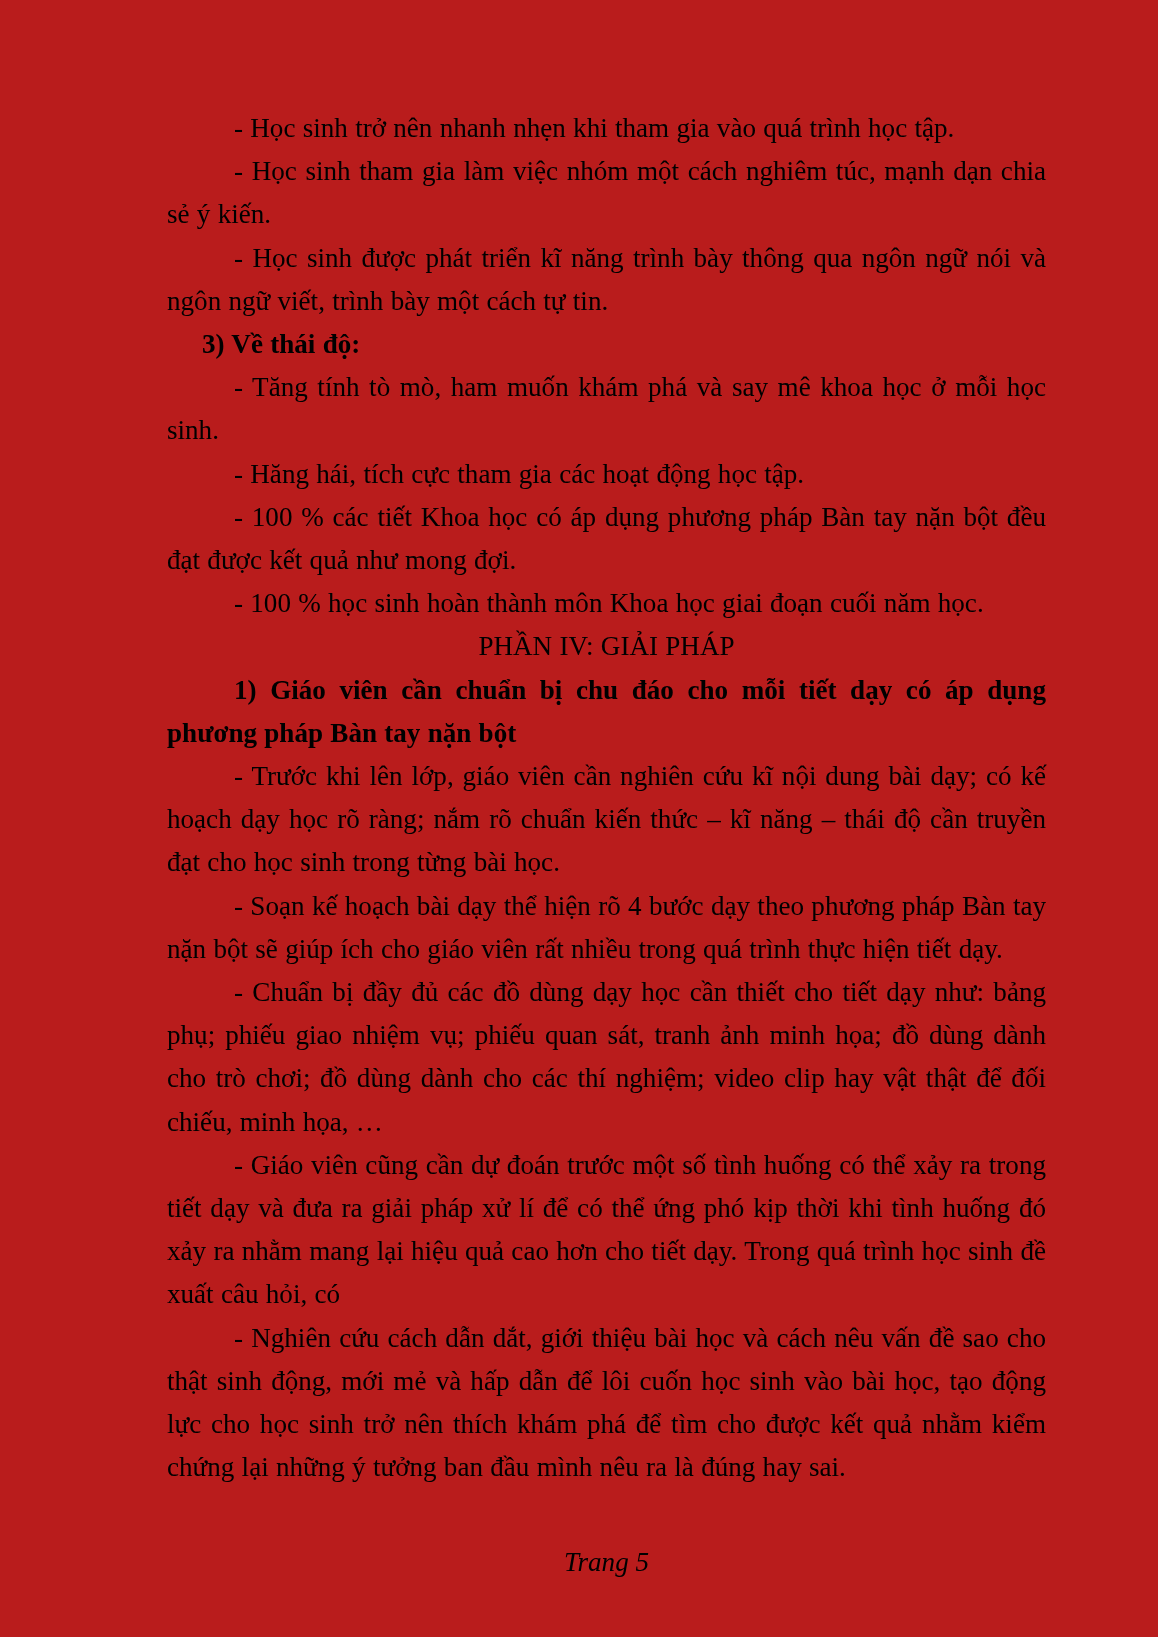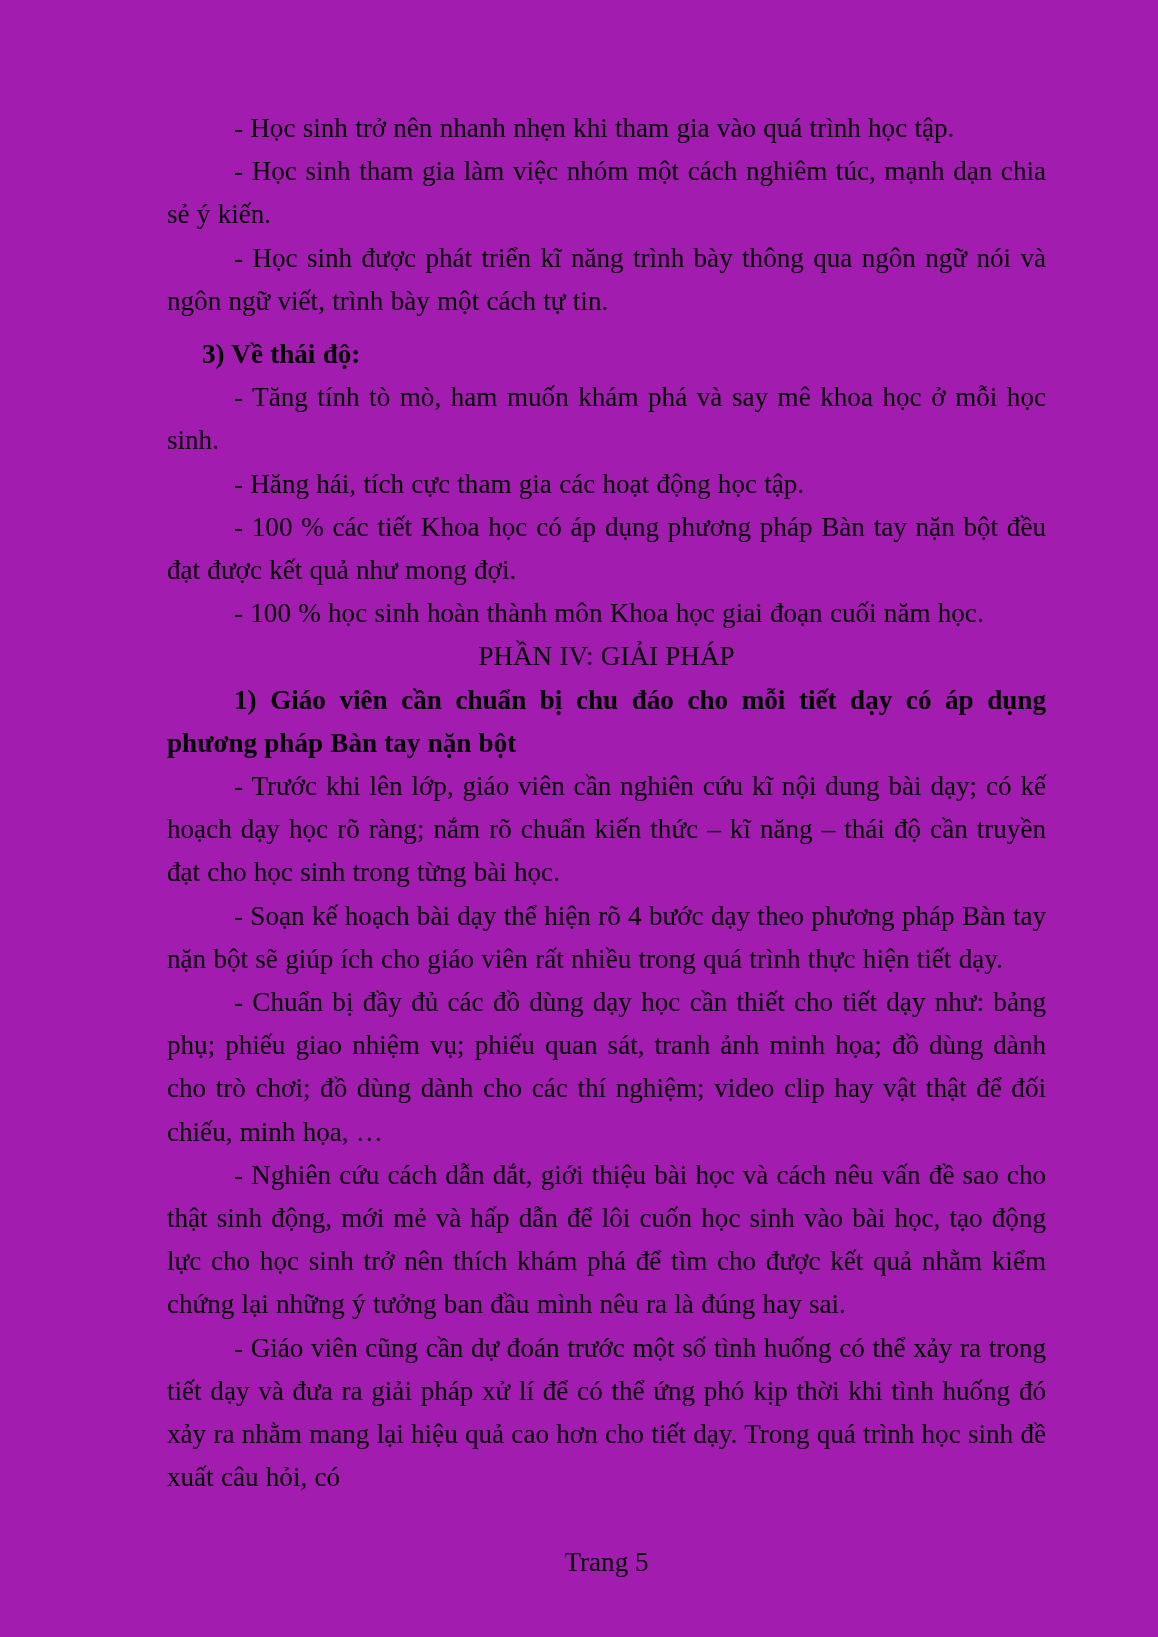--- a/index.html
+++ b/index.html
@@ -4,21 +4,21 @@
 <style>
   html, body {
     margin: 0;
     padding: 0;
     background: #ffffff;
   }
   .page {
     position: relative;
     width: 1158px;
     height: 1637px;
-    background: #a21caf;
+    background: #b91c1c;
     color: #000000;
     font-family: "Liberation Serif", "DejaVu Serif", serif;
     overflow: hidden;
   }
   .content {
     position: absolute;
     left: 167px;
     top: 107px;
     width: 879px;
   }
@@ -28,36 +28,36 @@
     line-height: 43.2px;
     text-align: justify;
     text-justify: inter-word;
     text-indent: 67px;
     word-spacing: 0.5px;
   }
   .content p.sec-heading {
     font-weight: 700;
     text-align: left;
     text-indent: 35px;
-    margin-top: 10px;
   }
   .content p.center-heading {
     font-weight: 400;
     text-align: center;
     text-indent: 0;
   }
   .content p.bold-lead {
     font-weight: 700;
   }
   .footer {
     position: absolute;
     left: 167px;
     top: 1541px;
     width: 879px;
     text-align: center;
+    font-style: italic;
     font-size: 27.1px;
     line-height: 43.2px;
   }
 </style>
 </head>
 <body>
 
 <div class="page">
   <div class="content">
     <p class="body">- Học sinh trở nên nhanh nhẹn khi tham gia vào quá trình học tập.</p>
@@ -66,17 +66,17 @@
     <p class="sec-heading">3) Về thái độ:</p>
     <p class="body">- Tăng tính tò mò, ham muốn khám phá và say mê khoa học ở mỗi học sinh.</p>
     <p class="body">- Hăng hái, tích cực tham gia các hoạt động học tập.</p>
     <p class="body">- 100 % các tiết Khoa học có áp dụng phương pháp Bàn tay nặn bột đều đạt được kết quả như mong đợi.</p>
     <p class="body">- 100 % học sinh hoàn thành môn Khoa học giai đoạn cuối năm học.</p>
     <p class="center-heading">PHẦN IV: GIẢI PHÁP</p>
     <p class="bold-lead">1) Giáo viên cần chuẩn bị chu đáo cho mỗi tiết dạy có áp dụng phương pháp Bàn tay nặn bột</p>
     <p class="body">- Trước khi lên lớp, giáo viên cần nghiên cứu kĩ nội dung bài dạy; có kế hoạch dạy học rõ ràng; nắm rõ chuẩn kiến thức – kĩ năng – thái độ cần truyền đạt cho học sinh trong từng bài học.</p>
     <p class="body">- Soạn kế hoạch bài dạy thể hiện rõ 4 bước dạy theo phương pháp Bàn tay nặn bột sẽ giúp ích cho giáo viên rất nhiều trong quá trình thực hiện tiết dạy.</p>
     <p class="body">- Chuẩn bị đầy đủ các đồ dùng dạy học cần thiết cho tiết dạy như: bảng phụ; phiếu giao nhiệm vụ; phiếu quan sát, tranh ảnh minh họa; đồ dùng dành cho trò chơi; đồ dùng dành cho các thí nghiệm; video clip hay vật thật để đối chiếu, minh họa, …</p>
+    <p class="body">- Giáo viên cũng cần dự đoán trước một số tình huống có thể xảy ra trong tiết dạy và đưa ra giải pháp xử lí để có thể ứng phó kịp thời khi tình huống đó xảy ra nhằm mang lại hiệu quả cao hơn cho tiết dạy. Trong quá trình học sinh đề xuất câu hỏi, có</p>
     <p class="body">- Nghiên cứu cách dẫn dắt, giới thiệu bài học và cách nêu vấn đề sao cho thật sinh động, mới mẻ và hấp dẫn để lôi cuốn học sinh vào bài học, tạo động lực cho học sinh trở nên thích khám phá để tìm cho được kết quả nhằm kiểm chứng lại những ý tưởng ban đầu mình nêu ra là đúng hay sai.</p>
-    <p class="body">- Giáo viên cũng cần dự đoán trước một số tình huống có thể xảy ra trong tiết dạy và đưa ra giải pháp xử lí để có thể ứng phó kịp thời khi tình huống đó xảy ra nhằm mang lại hiệu quả cao hơn cho tiết dạy. Trong quá trình học sinh đề xuất câu hỏi, có</p>
   </div>
   <div class="footer">Trang 5</div>
 </div>
 
 </body></html>

